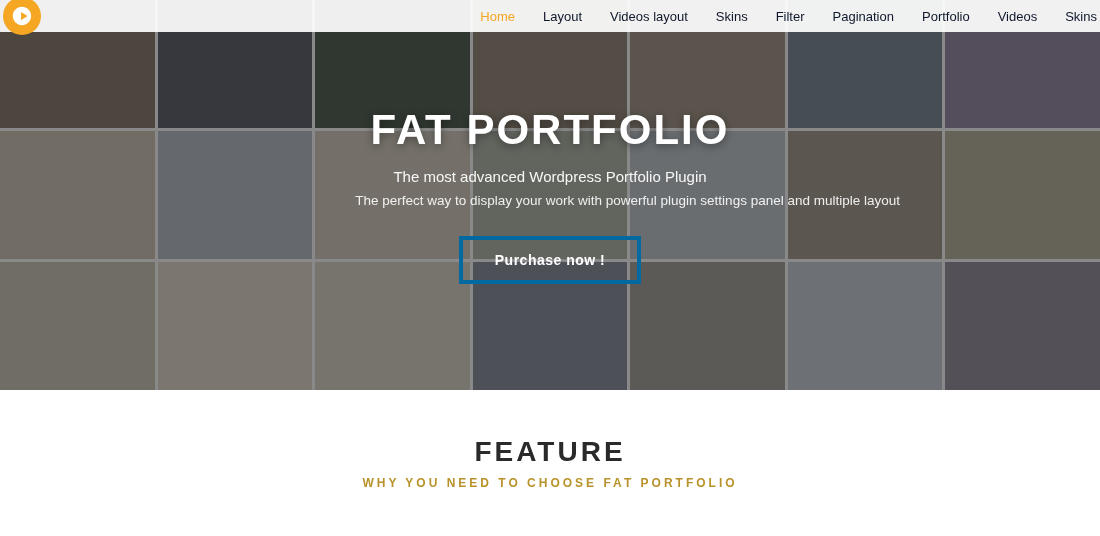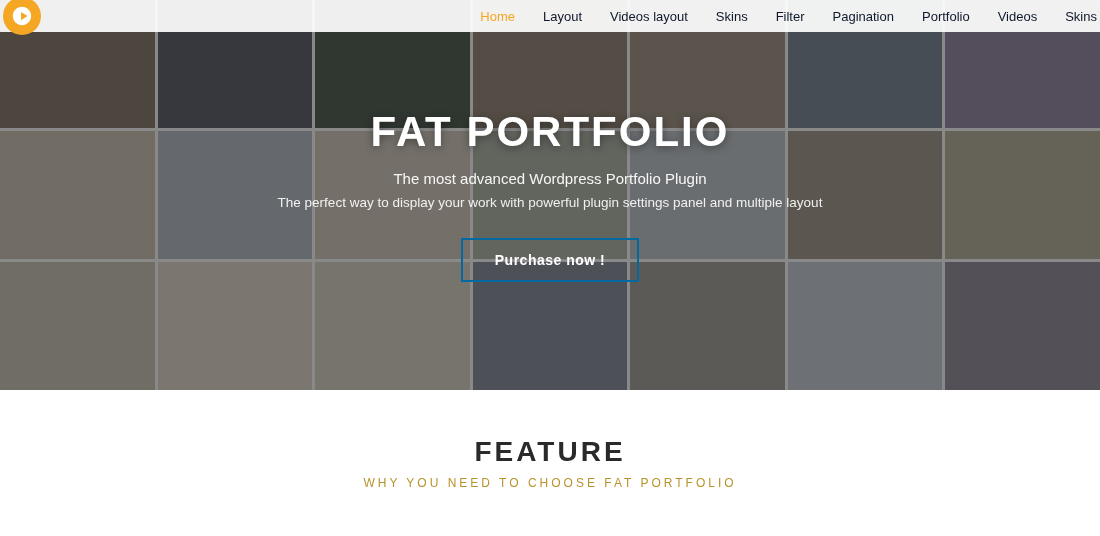--- a/index.html
+++ b/index.html
@@ -116,25 +116,26 @@
       font-size: 15px;
       font-weight: 400;
       margin-bottom: 8px;
       opacity: 0.95;
     }
     .hero-desc {
       font-size: 13.5px;
       font-weight: 300;
       opacity: 0.9;
       margin-bottom: 28px;
+      text-align: right;
     }
     .hero-btn {
       display: inline-block;
       padding: 12px 32px;
-      border: 2px solid #0369a1;
+      border: 4px solid #0369a1;
       color: #fff;
       background: transparent;
       font-size: 14px;
       font-weight: 600;
       letter-spacing: 0.5px;
       cursor: pointer;
       text-decoration: none;
       transition: background 0.2s;
     }
 
@@ -154,21 +155,21 @@
       font-weight: 900;
       color: #2a2a2a;
       letter-spacing: 3px;
       text-transform: uppercase;
     }
     .feature-subtitle {
       font-size: 12px;
       color: #b8922a;
       letter-spacing: 3px;
       text-transform: uppercase;
-      font-weight: 400;
+      font-weight: 700;
     }
   </style>
 </head>
 <body>
 
 <nav class="navbar">
   <div class="navbar-logo">
     <svg viewBox="0 0 24 24" fill="white">
       <path d="M12 2C6.48 2 2 6.48 2 12s4.48 10 10 10 10-4.48 10-10S17.52 2 12 2zm-1 14.5v-9l7 4.5-7 4.5z"></path>
     </svg>

